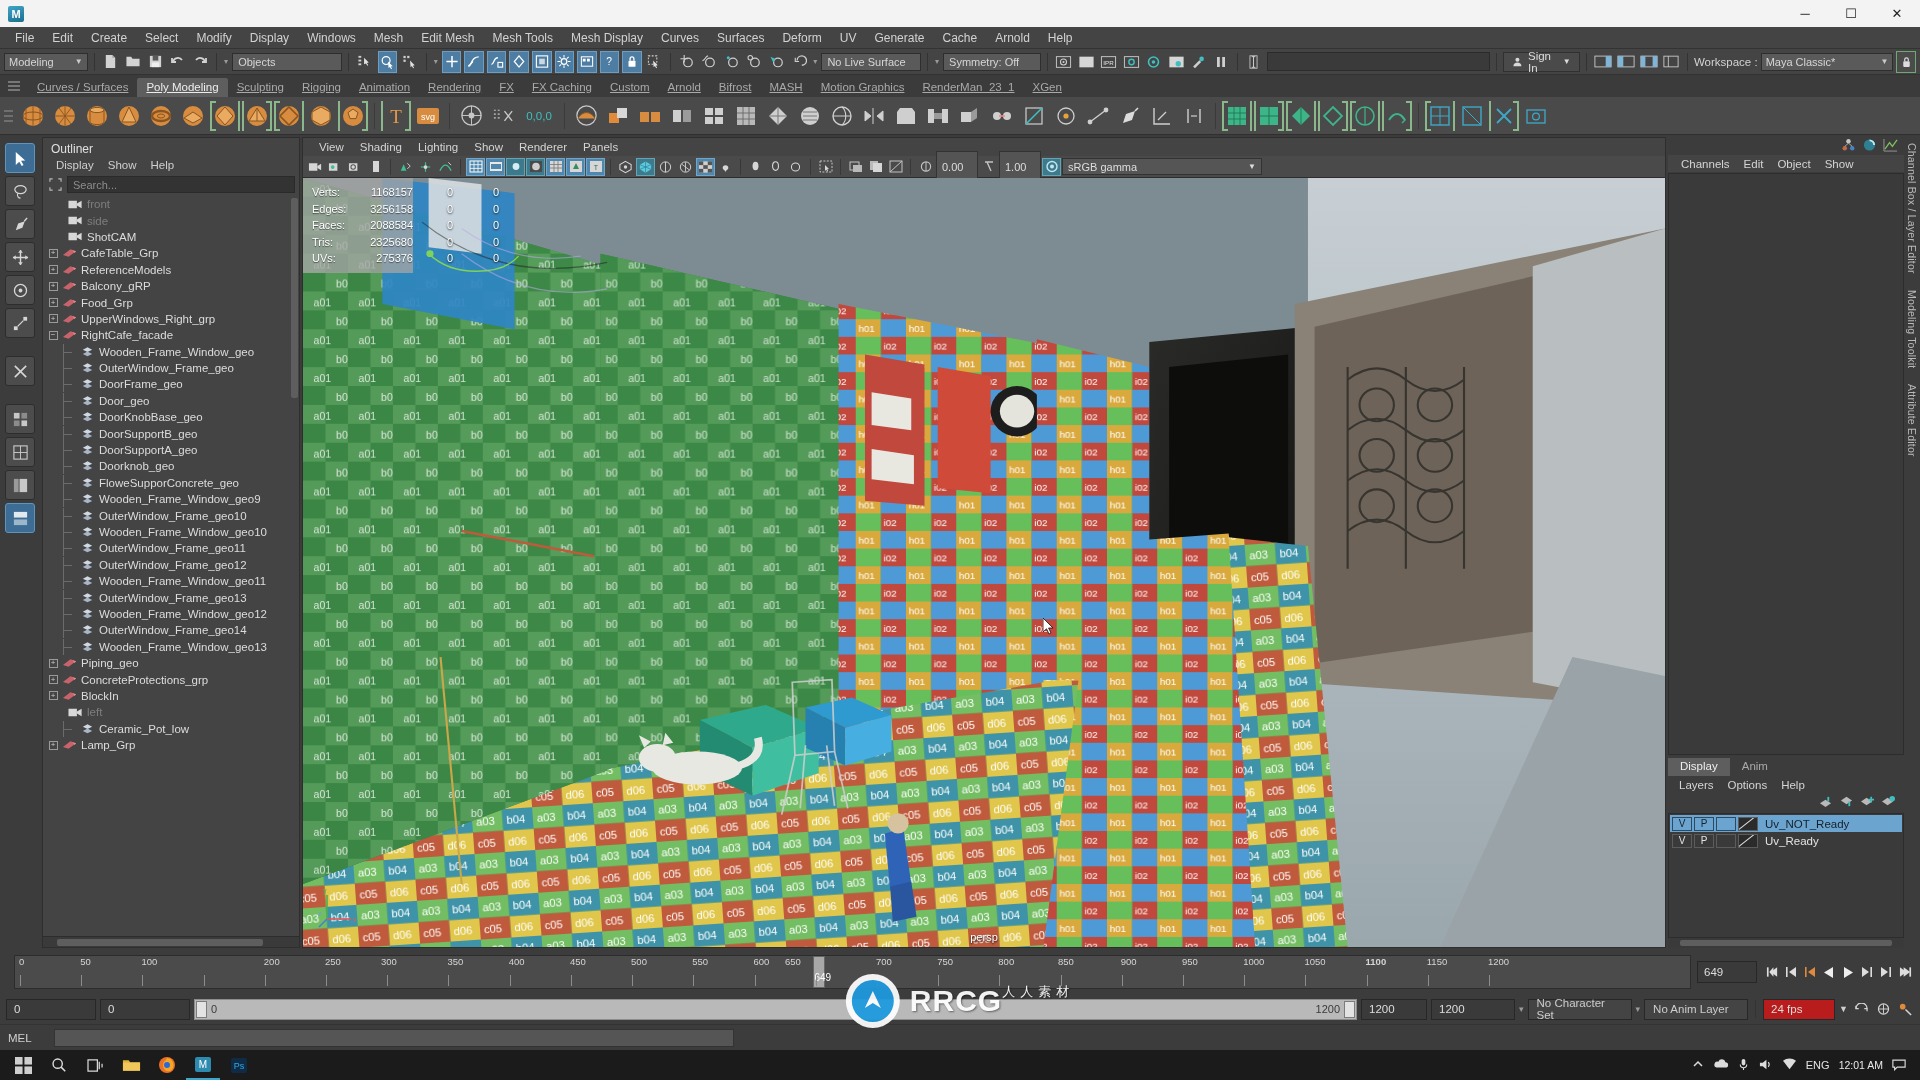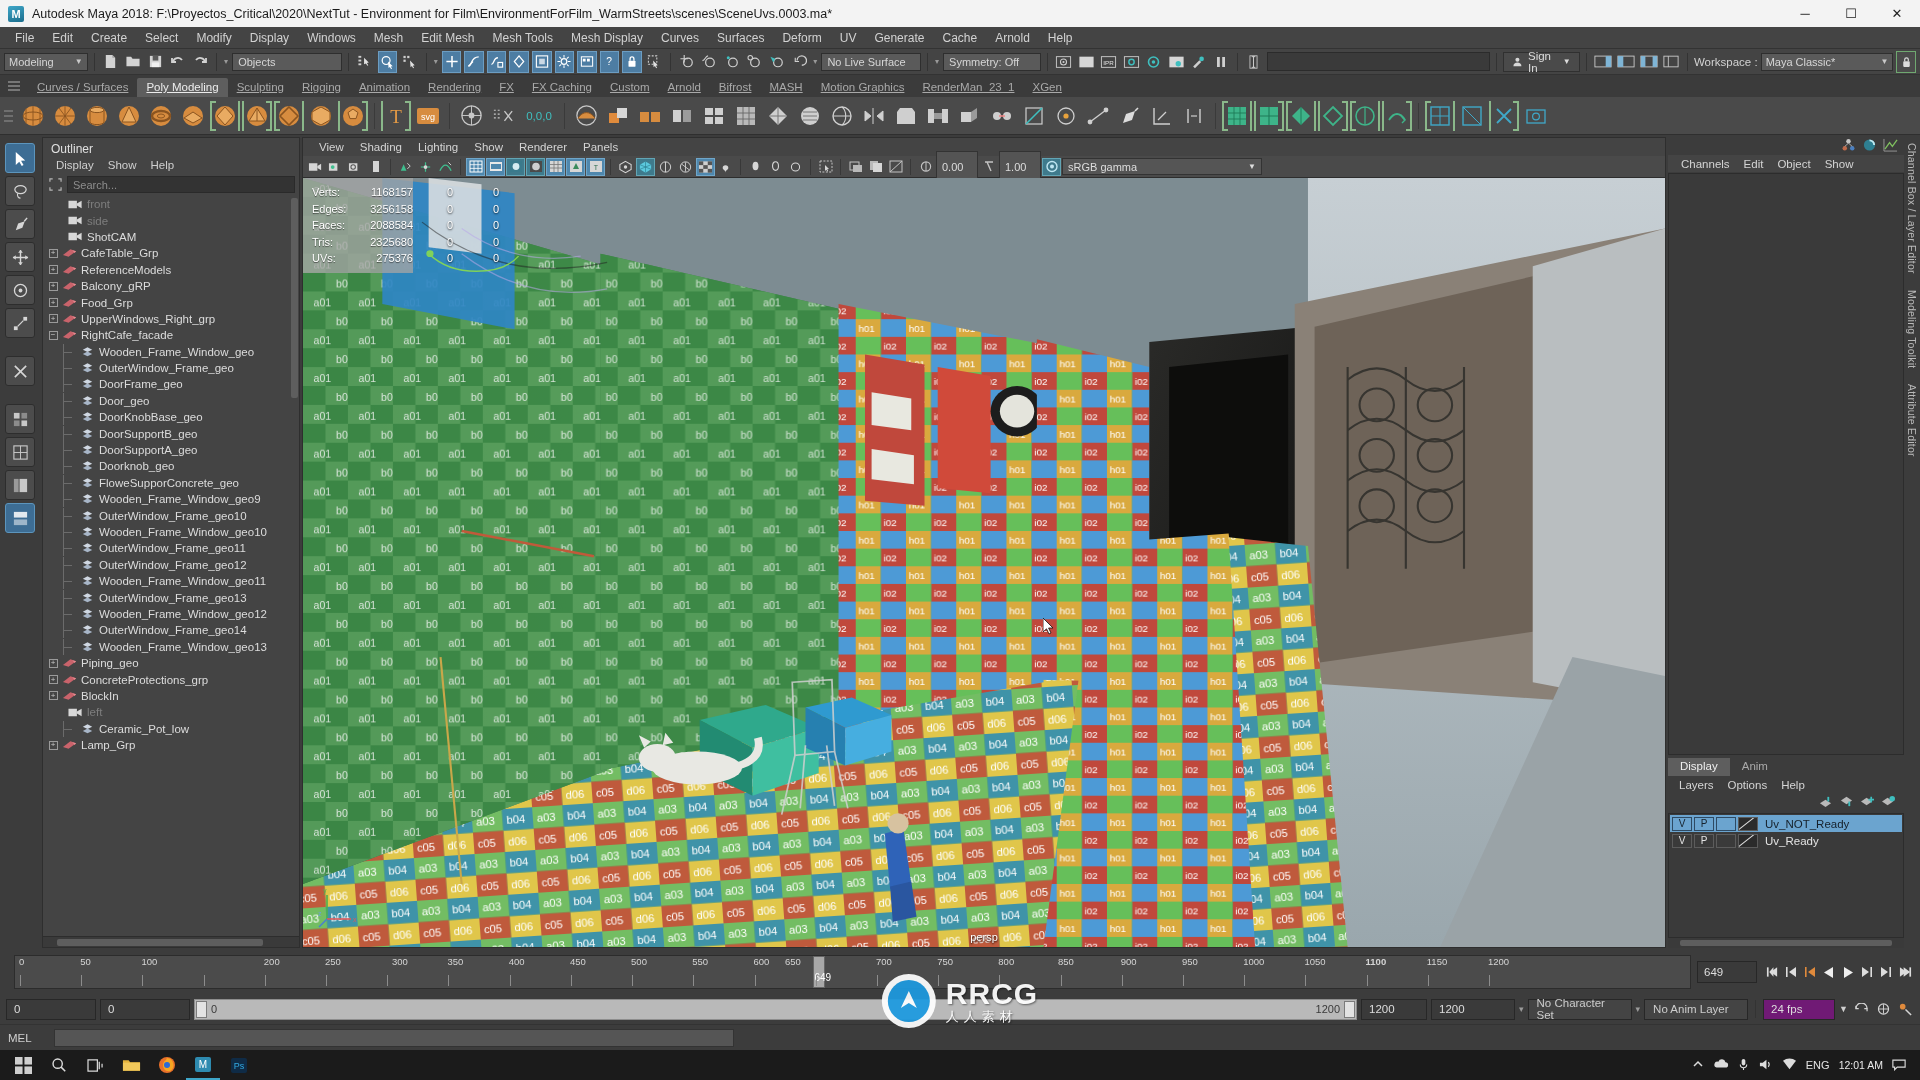--- a/index.html
+++ b/index.html
@@ -198,58 +198,57 @@
               gap:4px; padding:0 6px; flex:none; }
   .rfield { height:21px;background:#3a3a3a;border:1px solid #272727;font-size:11.5px;
             color:#ddd;display:flex;align-items:center;padding:0 7px;}
   .rangebar { flex:1; height:21px; background:#b9b9b9; border:1px solid #8d8d8d;
               position:relative; display:flex; align-items:center; }
   .rangebar .handle{width:11px;height:17px;background:#e3e3e3;border:1px solid #7c7c7c;margin:0 1px;}
   .rangebar .lmin{position:absolute;left:16px;font-size:11px;color:#3a3a3a;}
   .rangebar .lmax{position:absolute;right:16px;font-size:11px;color:#3a3a3a;}
   .selcombo { height:21px;background:#444;border:1px solid #272727;font-size:11.5px;
               color:#ccc;display:flex;align-items:center;padding:0 8px;}
-  .fps { height:21px;width:72px;background:#701a75;border:1px solid #272727;
+  .fps { height:21px;width:72px;background:#b91c1c;border:1px solid #272727;
          font-size:11.5px;color:#ddd;display:flex;align-items:center;padding:0 7px;}
 
   
   .melrow { height:26px; background:#3c3c3c; display:flex; align-items:center;
             gap:6px; padding:0 8px; flex:none; border-top:1px solid #333;}
   .mel-lbl { font-size:11.5px; color:#cfcfcf; width:40px; }
   .mel-input { flex:1; height:18px; background:#555; border:1px solid #333; }
 
   
   .watermark { position:absolute; left:50%; bottom:52px; transform:translateX(-50%);
                display:flex; align-items:center; gap:10px; opacity:.93; pointer-events:none; }
   .wm-circle { width:54px;height:54px;border-radius:50%;background:#fff;
                display:flex;align-items:center;justify-content:center;}
   .wm-inner { width:42px;height:42px;border-radius:50%;background:#1d9ae0;
               display:flex;align-items:center;justify-content:center;}
-  .wm-text { display:flex;flex-direction:column;color:#fff;line-height:1.05; }
+  .wm-text { display:flex;flex-direction:row;color:#fff;line-height:1.05; }
   .wm-main { font-size:30px; font-weight:bold; letter-spacing:1px;
              text-shadow:1px 1px 2px rgba(0,0,0,.5);}
   .wm-sub { font-size:13px; letter-spacing:5px; text-shadow:1px 1px 2px rgba(0,0,0,.5);}
 
   
   .taskbar { height:30px; background:#1b1b1b; display:flex; align-items:center;
              padding:0 6px; gap:2px; flex:none; }
   .tbi { width:34px;height:30px;display:flex;align-items:center;justify-content:center;}
   .tray { margin-left:auto; display:flex; align-items:center; gap:9px; padding-right:8px;
           font-size:11px; color:#e4e4e4; }
   .clock { display:flex; flex-direction:column; align-items:flex-end; line-height:1.15;
            font-size:10.5px; color:#e9e9e9; }
 </style>
 </head>
 <body>
 
 <div id="app">
 
   <div class="titlebar">
     <div class="title-logo">M</div>
-    <div class="title-text">Autodesk Maya 2018: F:\Proyectos_Critical\2020\NextTut - Environment for Film\EnvironmentForFilm_WarmStreets\scenes\SceneUvs.0003.ma*</div>
     <div class="win-btns">
       <div class="win-btn">─</div>
       <div class="win-btn">☐</div>
       <div class="win-btn close">✕</div>
     </div>
   </div>
 
   <div class="menubar" id="menubar">
       <div class="mi">File</div>
       <div class="mi">Edit</div>
@@ -1846,21 +1845,21 @@
         <div class="tick" style="left: 65.2083px;">50</div>
         <div class="tickmark" style="left: 66.2083px;"></div>
         <div class="tick" style="left: 126.417px;">100</div>
         <div class="tickmark" style="left: 127.417px;"></div>
         <div class="tick" style="left: 187.625px; margin-top: 32px;">150</div>
         <div class="tickmark" style="left: 188.625px;"></div>
         <div class="tick" style="left: 248.833px;">200</div>
         <div class="tickmark" style="left: 249.833px;"></div>
         <div class="tick" style="left: 310.042px;">250</div>
         <div class="tickmark" style="left: 311.042px;"></div>
-        <div class="tick" style="left: 377px;">300</div>
+        <div class="tick" style="left: 366px;">300</div>
         <div class="tickmark" style="left: 372.25px;"></div>
         <div class="tick" style="left: 432.458px;">350</div>
         <div class="tickmark" style="left: 433.458px;"></div>
         <div class="tick" style="left: 493.667px;">400</div>
         <div class="tickmark" style="left: 494.667px;"></div>
         <div class="tick" style="left: 554.875px;">450</div>
         <div class="tickmark" style="left: 555.875px;"></div>
         <div class="tick" style="left: 616.083px;">500</div>
         <div class="tickmark" style="left: 617.083px;"></div>
         <div class="tick" style="left: 677.292px;">550</div>

